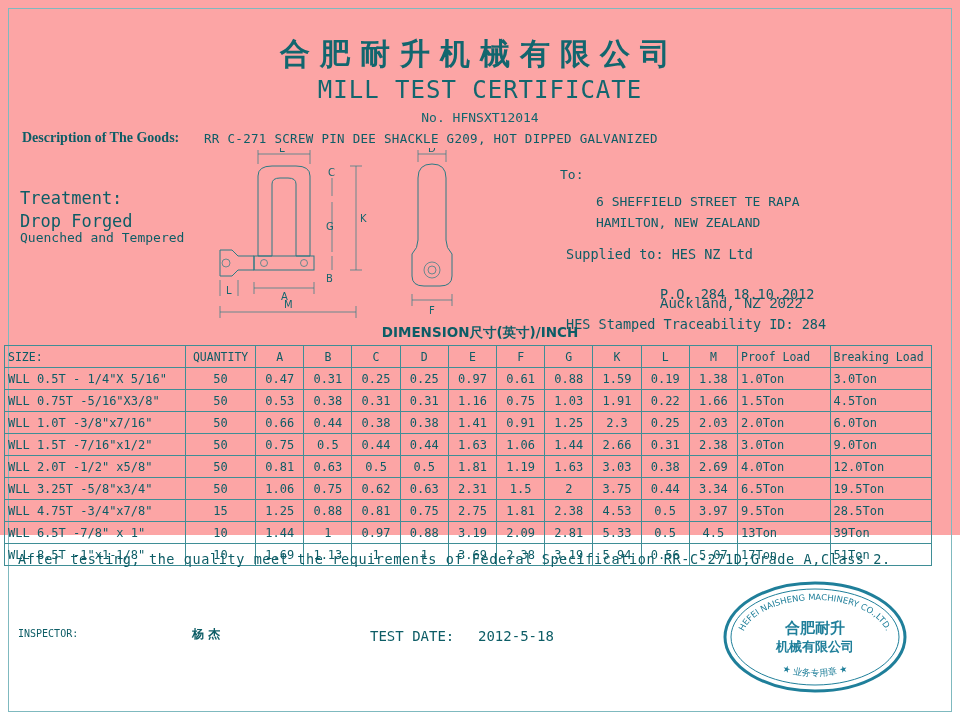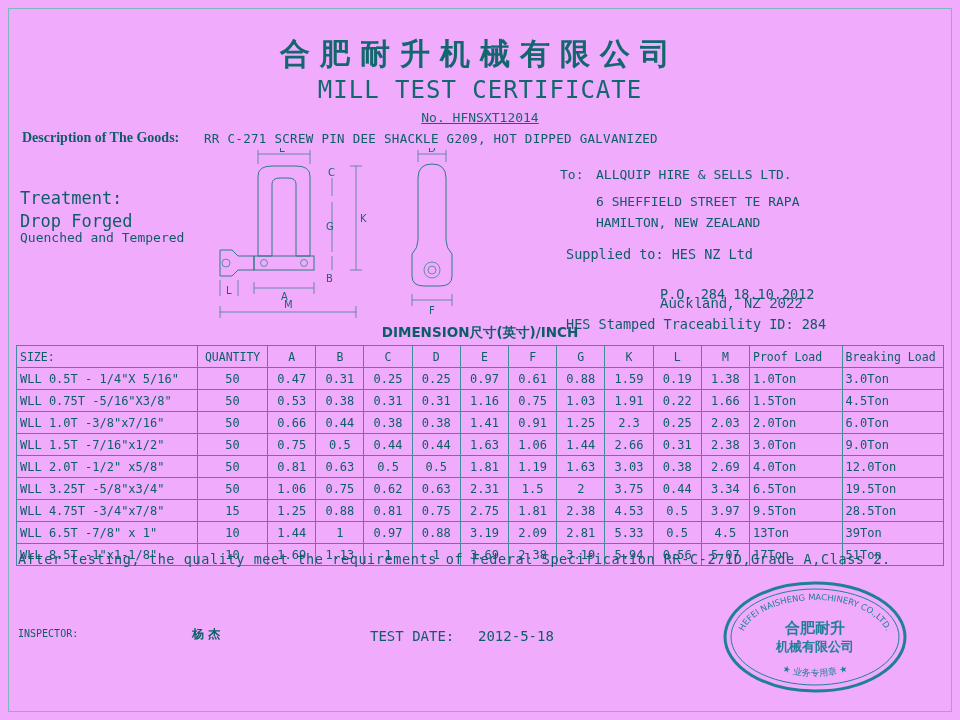--- a/index.html
+++ b/index.html
@@ -10,22 +10,22 @@
   body {
     width: 960px;
     height: 720px;
     overflow: hidden;
     font-family: "Liberation Serif", serif;
     color: #0d5d66;
   }
   .page {
     position: relative;
     width: 960px;
-    height: 720px;
-    background: #f0abfc;
+    height: 535px;
+    background: #fca5a5;
   }
   .border-frame {
     position: absolute;
     left: 8px;
     top: 8px;
     width: 944px;
     height: 704px;
     border: 1px solid #7fb9bf;
     box-sizing: border-box;
   }
@@ -54,21 +54,20 @@
   }
   .cert-no {
     position: absolute;
     top: 110px;
     left: 0;
     width: 960px;
     text-align: center;
     font-family: "DejaVu Sans Mono", monospace;
     font-size: 13px;
     color: #12666e;
-    text-decoration: underline;
   }
   .desc-label {
     position: absolute;
     left: 22px;
     top: 130px;
     font-family: "Liberation Serif", serif;
     font-weight: bold;
     font-size: 14px;
   }
   .desc-value {
@@ -169,21 +168,21 @@
   }
   .diagram {
     position: absolute;
     left: 180px;
     top: 148px;
     width: 390px;
     height: 175px;
   }
   table.spec {
     position: absolute;
-    left: 16px;
+    left: 4px;
     top: 345px;
     width: 928px;
     border-collapse: collapse;
     font-family: "DejaVu Sans Mono", monospace;
     font-size: 12px;
     color: #0d5d66;
   }
   table.spec th, table.spec td {
     border: 1px solid #3f8e96;
     padding: 1px 3px;
@@ -294,21 +293,20 @@
   <div class="cert-no">No. HFNSXT12014</div>
 
   <div class="desc-label">Description of The Goods:</div>
   <div class="desc-value">RR C-271 SCREW PIN DEE SHACKLE G209, HOT DIPPED GALVANIZED</div>
 
   <div class="treatment-title">Treatment:</div>
   <div class="treatment-l1">Drop Forged</div>
   <div class="treatment-l2">Quenched and Tempered</div>
 
   <div class="to-label">To:</div>
-  <div class="to-line1">ALLQUIP HIRE &amp; SELLS LTD.</div>
   <div class="to-line2">6 SHEFFIELD STREET TE RAPA</div>
   <div class="to-line3">HAMILTON, NEW ZEALAND</div>
 
   <div class="supplied-label">Supplied to:  HES NZ Ltd</div>
   <div class="supplied-line2">Auckland, NZ 2022</div>
   <div class="supplied-line3">P.O. 284  18.10.2012</div>
   <div class="traceability">HES Stamped Traceability ID:  284</div>
 
   <svg class="diagram" viewBox="0 0 390 175">
 

